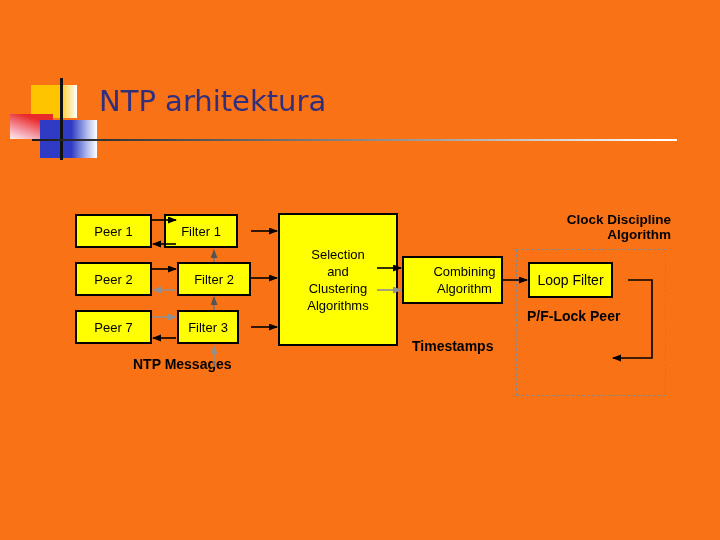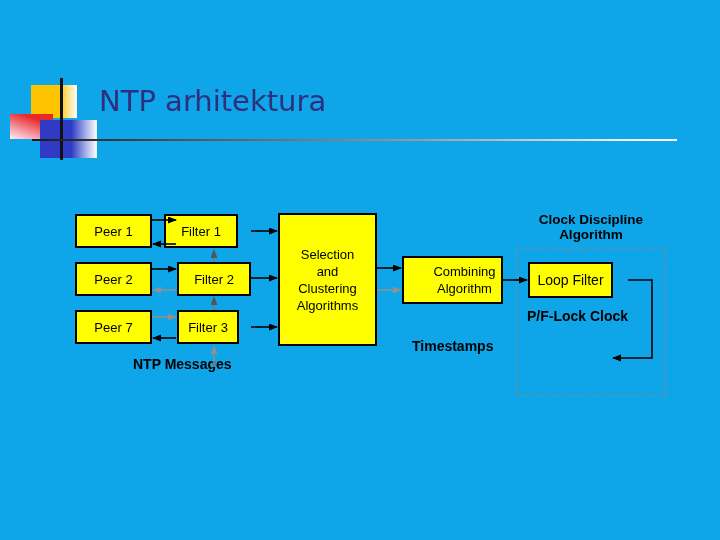--- a/index.html
+++ b/index.html
@@ -1,17 +1,17 @@
 <!DOCTYPE html>
 <html><head>
 <meta charset="utf-8">
 <style>
   html,body { margin:0; padding:0; background:#fff; }
   #slide {
-    position:relative; width:720px; height:540px; background:#0ea5e9;
+    position:relative; width:720px; height:540px; background:#f97316;
     overflow:hidden; font-family:"Liberation Sans", sans-serif;
   }
   
   .sq { position:absolute; }
   #sq-yellow { left:31px; top:85px; width:46px; height:33px;
     background:linear-gradient(90deg,#FFC400 0%,#FFC400 60%,#FFE9A8 86%,#ffffff 100%); }
   #sq-red { left:10px; top:114px; width:43px; height:25px;
     background:linear-gradient(200deg,#E92A2A 28%,#F5A3AF 72%,#FDEFF1 100%); }
   #sq-blue { left:40px; top:120px; width:57px; height:38px;
     background:linear-gradient(90deg,#2F3BC4 0%,#2F3BC4 55%,#AEB8EA 82%,#ffffff 100%); }
@@ -27,21 +27,21 @@
     position:absolute; background:#FFFF00; border:2px solid #000; box-sizing:border-box;
     display:flex; align-items:center; justify-content:center; text-align:center;
     font-weight:normal; font-size:13px; line-height:17px; color:#000; white-space:pre-line;
   }
   .circle { border-radius:50%; }
   .dashedbox { position:absolute; border:1px dashed #888; box-sizing:border-box; }
   .dlabel {
     position:absolute; font-weight:bold; font-size:13.5px; line-height:15px;
     color:#000; white-space:pre-line;
   }
-  .centered { text-align:center; }
+  .centered { text-align:right; }
   #arrow-layer { position:absolute; left:0; top:0; pointer-events:none; }
 </style>
 </head>
 <body>
 
 <div id="slide">
 
   <div class="sq" id="sq-yellow"></div>
   <div class="sq" id="sq-red"></div>
   <div class="sq" id="sq-blue"></div>
@@ -53,34 +53,34 @@
   <div class="dashedbox" style="left:516px; top:249px; width:150px; height:147px;"></div>
 
   <div class="node" style="left:75px;  top:214px; width:77px; height:34px;">Peer 1</div>
   <div class="node" style="left:75px;  top:262px; width:77px; height:34px;">Peer 2</div>
   <div class="node" style="left:75px;  top:310px; width:77px; height:34px;">Peer 7</div>
 
   <div class="node" style="left:164px; top:214px; width:74px; height:34px;">Filter 1</div>
   <div class="node" style="left:177px; top:262px; width:74px; height:34px;">Filter 2</div>
   <div class="node" style="left:177px; top:310px; width:62px; height:34px;">Filter 3</div>
 
-  <div class="node" style="left:278px; top:213px; width:99px; height:133px;">Selection
+  <div class="node" style="left:278px; top:213px; width:120px; height:133px;">Selection
 and
 Clustering
 Algorithms</div>
 
   <div class="node" style="left:402px; top:256px; width:101px; height:48px;padding-left:24px;">Combining
 Algorithm</div>
 
   <div class="node" style="left:528px; top:262px; width:85px; height:36px; font-size:14px;">Loop Filter</div>
 
 
   <div class="dlabel centered" style="left:511px; top:212px; width:160px;">Clock Discipline
 Algorithm</div>
-  <div class="dlabel" style="left:527px; top:309px; font-size:14px;">P/F-Lock Clock</div>
+  <div class="dlabel" style="left:527px; top:309px; font-size:14px;">P/F-Lock Peer</div>
   <div class="dlabel" style="left:412px; top:339px; font-size:14px;">Timestamps</div>
   <div class="dlabel" style="left:97px; top:357px; font-size:14px;padding-left:36px;">NTP Messages</div>
 
   <svg id="arrow-layer" width="720" height="540">
     <defs>
       <marker id="ah-black" markerWidth="9" markerHeight="8" refX="8" refY="3.5" orient="auto" markerUnits="userSpaceOnUse">
         <path d="M0,0 L9,3.5 L0,7 Z" fill="#000000"></path>
       </marker>
       <marker id="ah-gray" markerWidth="9" markerHeight="8" refX="8" refY="3.5" orient="auto" markerUnits="userSpaceOnUse">
         <path d="M0,0 L9,3.5 L0,7 Z" fill="#909090"></path>

